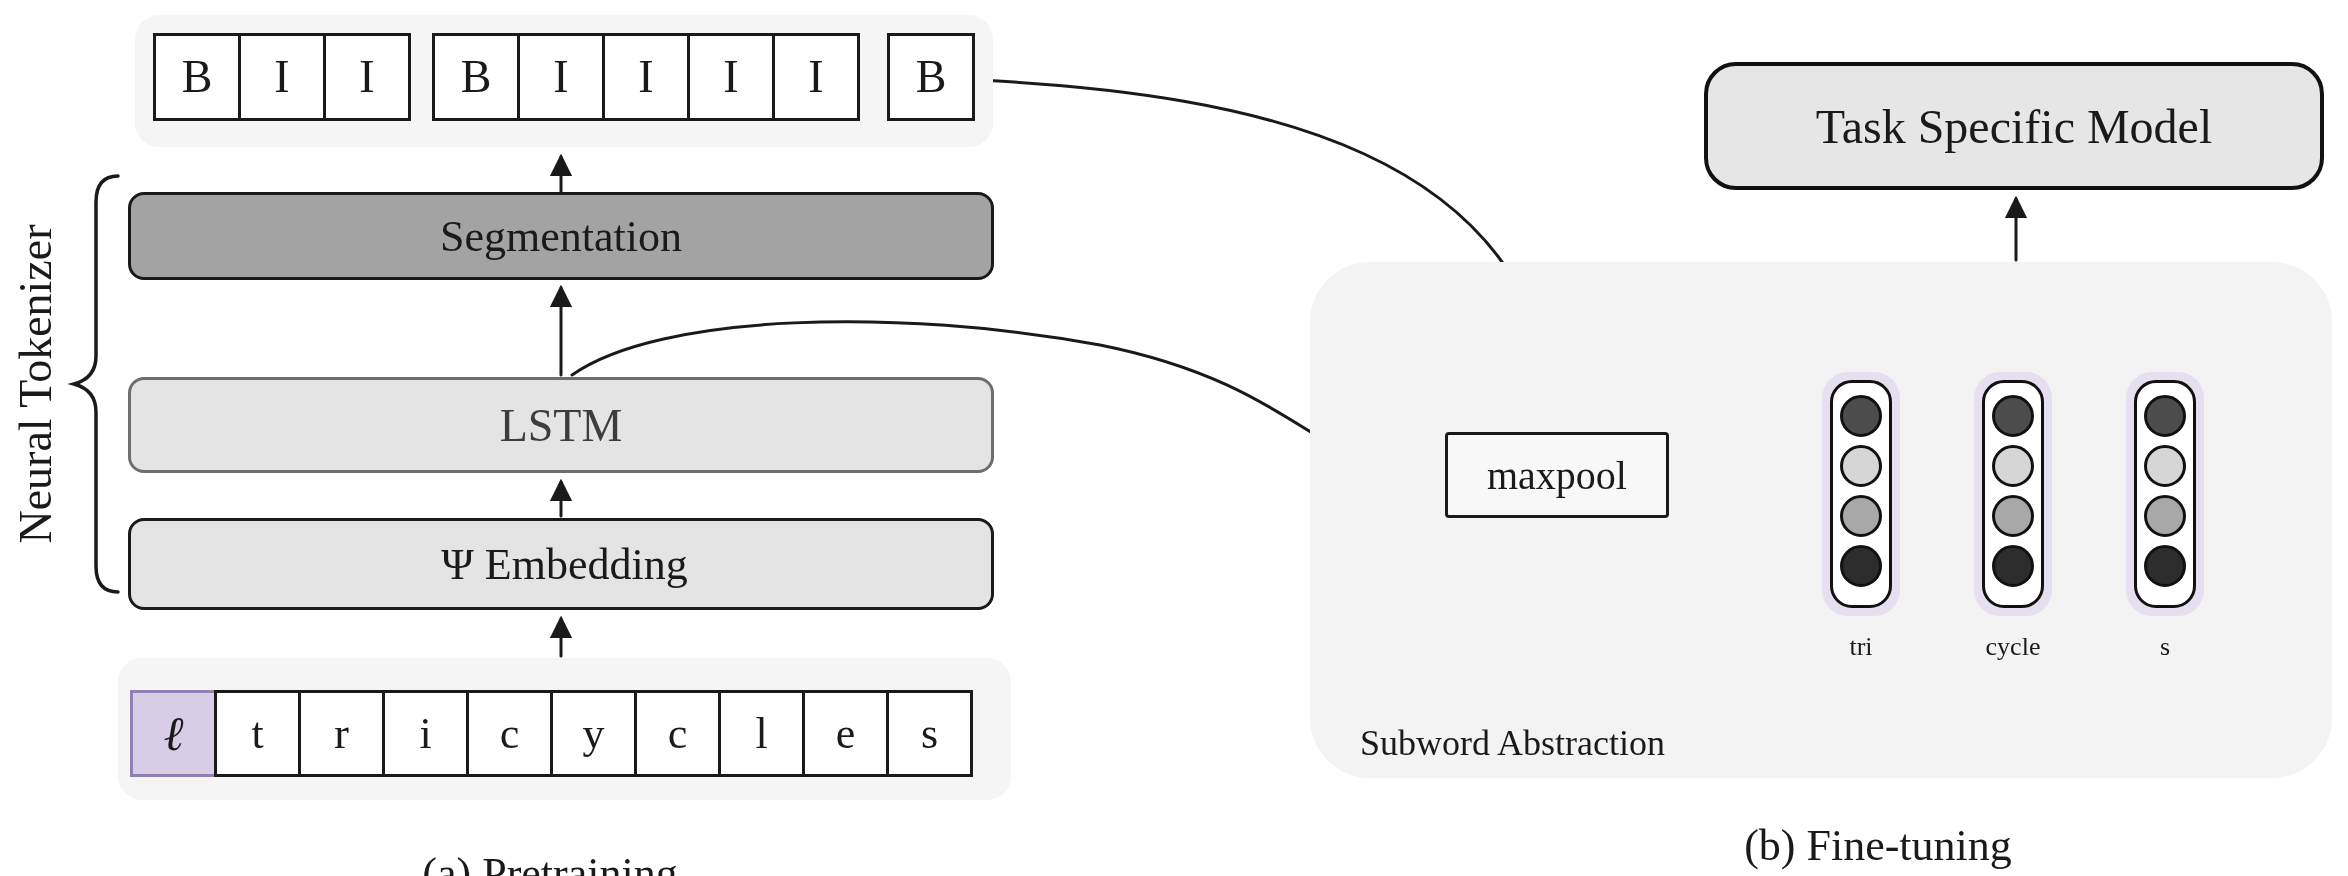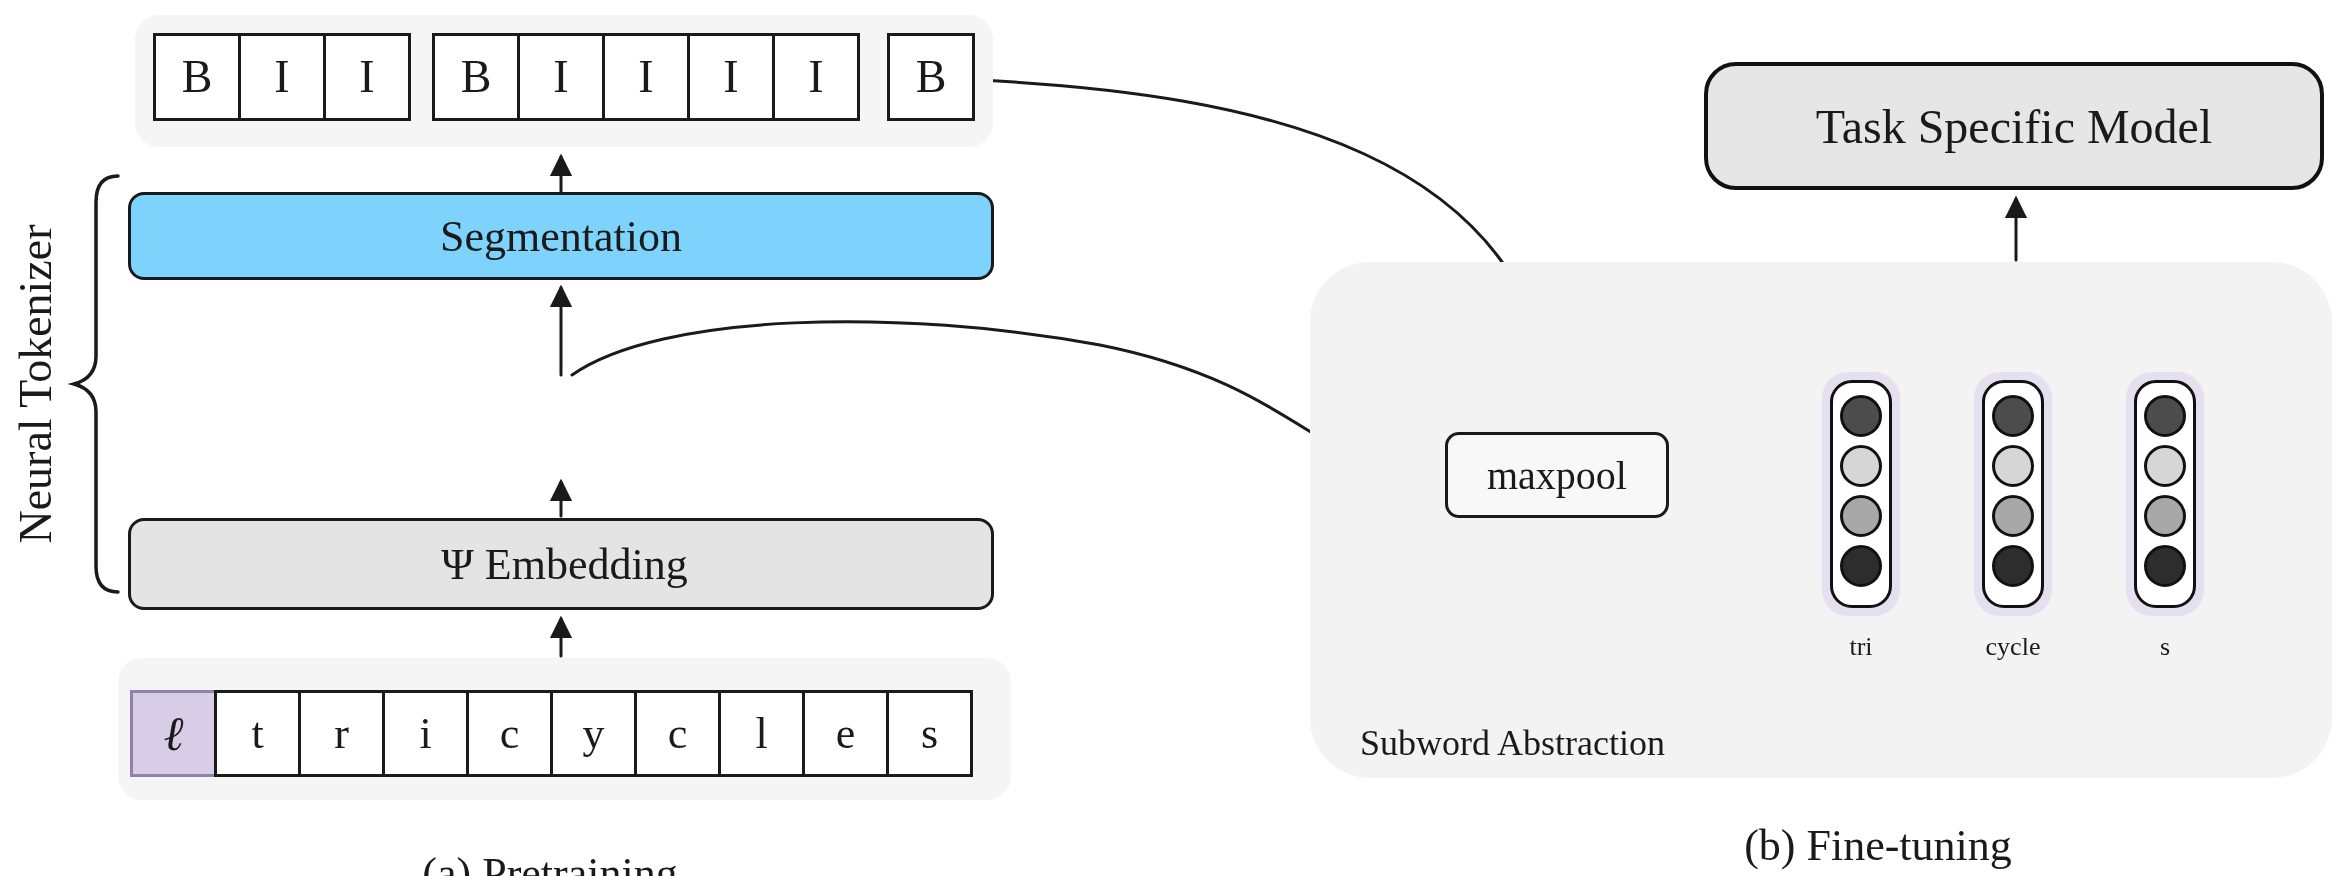--- a/index.html
+++ b/index.html
@@ -24,21 +24,21 @@
     font-size:46px;line-height:1;
   }
   .cell:first-child{margin-left:0;}
   .char-group{position:absolute;left:130px;top:690px;height:87px;}
   .char-group .cell{width:87px;height:87px;font-size:44px;}
   .cell.hl{background:var(--hl-fill);border-color:var(--hl-border);font-style:italic;font-size:48px;}
 
   
   .pbox{
     position:absolute;left:128px;width:866px;box-sizing:border-box;
-    border:3px solid #1a1a1a;border-radius:16px;background:#7dd3fc;
+    border:3px solid #1a1a1a;border-radius:16px;background:#a3a3a3;
     display:flex;align-items:center;justify-content:center;font-size:44px;
   }
   .pbox.seg{top:192px;height:88px;}
   .pbox.lstm{top:377px;height:96px;background:var(--box-gray);border-color:var(--lstm-border);color:var(--lstm-text);font-size:46px;}
   .pbox.emb{top:518px;height:92px;background:var(--box-gray);padding-left:7px;}
 
   .vlabel{
     position:absolute;left:-214px;top:355px;width:500px;height:58px;
     transform:rotate(-90deg);text-align:center;font-size:46px;line-height:58px;
   }
@@ -48,21 +48,21 @@
   .caption.b{left:1628px;top:820px;}
 
   
   .task-box{
     position:absolute;left:1704px;top:62px;width:620px;height:128px;box-sizing:border-box;
     border:4px solid #111111;border-radius:32px;background:var(--task-gray);
     display:flex;align-items:center;justify-content:center;font-size:48px;
   }
   .maxpool-box{
     position:absolute;left:1445px;top:432px;width:224px;height:86px;box-sizing:border-box;
-    border:3px solid #1a1a1a;border-radius:14px;background:#f8f8f8;
+    border:3px solid #1a1a1a;border-radius:4px;background:#f8f8f8;
     display:flex;align-items:center;justify-content:center;font-size:40px;
   }
   .region-label{position:absolute;left:1360px;top:722px;font-size:36px;}
 
   .col-halo{
     position:absolute;top:372px;width:78px;height:244px;border-radius:26px;
     background:var(--halo);
   }
   .col-pill{
     box-sizing:border-box;width:62px;height:228px;margin:8px auto 0 auto;
@@ -110,20 +110,23 @@
         <div class="cell">I</div>
         <div class="cell">I</div>
       </div>
       <div class="cell-group" style="left: 887px; top: 33px;">
         <div class="cell">B</div>
       </div>
     </div>
 
   <div class="pbox seg">
     <span>Segmentation</span>
+  </div>
+  <div class="pbox lstm">
+    <span>LSTM</span>
   </div>
   <div class="pbox emb">
     <span>Ψ Embedding</span>
   </div>
 
   <div class="row-bg char-row-bg"></div>
   <div class="cell-group char-group" id="char-cells">
       <div class="cell hl">ℓ</div>
       <div class="cell">t</div>
       <div class="cell">r</div>

